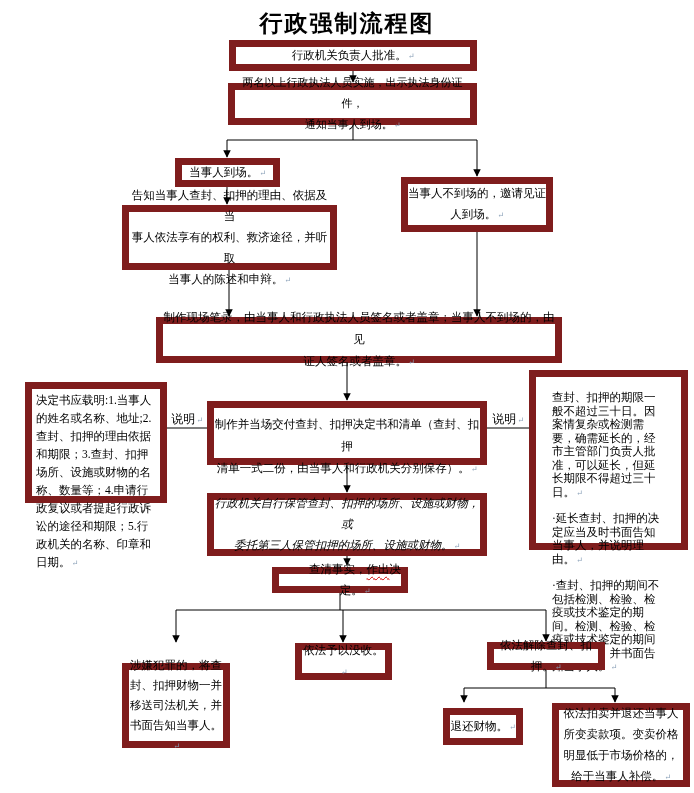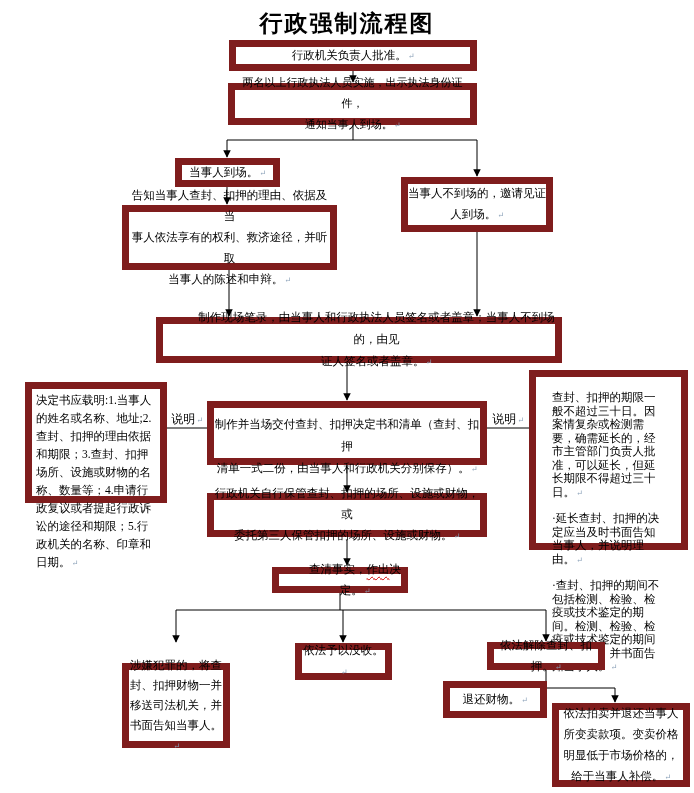--- a/index.html
+++ b/index.html
@@ -78,21 +78,21 @@
     <span><span class="t">当事人不到场的，邀请见证
 人到场。</span><span class="pmark">↵</span></span>
   </div>
 
   <div class="node" style="left:122px;top:205px;width:215px;height:65px;">
     <span><span class="t">告知当事人查封、扣押的理由、依据及当
 事人依法享有的权利、救济途径，并听取
 当事人的陈述和申辩。</span><span class="pmark">↵</span></span>
   </div>
 
-  <div class="node" style="left:156px;top:317px;width:406px;height:46px;line-height:22px;padding-left:35px;">
+  <div class="node" style="left:156px;top:317px;width:406px;height:46px;line-height:22px;">
     <span><span class="t">制作现场笔录，由当事人和行政执法人员签名或者盖章；当事人不到场的，由见
 证人签名或者盖章。</span><span class="pmark">↵</span></span>
   </div>
 
   <div class="node" style="left:207px;top:401px;width:280px;height:64px;align-items:flex-start;padding-top:5px;line-height:22px;">
     <span><span class="t">制作并当场交付查封、扣押决定书和清单（查封、扣押
 清单一式二份，由当事人和行政机关分别保存）。</span><span class="pmark">↵</span></span>
   </div>
 
   <div class="annot" style="left:167px;top:411px;">
@@ -106,21 +106,21 @@
   <div class="node note tight" style="left:25px;top:382px;width:142px;height:121px;">
     <span>决定书应载明:1.当事人的姓名或名称、地址;2.查封、扣押的理由依据和期限；3.查封、扣押场所、设施或财物的名称、数量等；4.申请行政复议或者提起行政诉讼的途径和期限；5.行政机关的名称、印章和日期。</span><span class="pmark">↵</span>
   </div>
 
   <div class="node note vtight" style="left:529px;top:370px;width:159px;height:180px;">
     <p><span>查封、扣押的期限一般不超过三十日。因案情复杂或检测需要，确需延长的，经市主管部门负责人批准，可以延长，但延长期限不得超过三十日。</span><span class="pmark">↵</span></p>
     <p><span>·延长查封、扣押的决定应当及时书面告知当事人，并说明理由。</span><span class="pmark">↵</span></p>
     <p><span>·查封、扣押的期间不包括检测、检验、检疫或技术鉴定的期间。检测、检验、检疫或技术鉴定的期间应当明确，并书面告知当事人。</span><span class="pmark">↵</span></p>
   </div>
 
-  <div class="node" style="left:207px;top:493px;width:280px;height:44px;">
+  <div class="node" style="left:207px;top:493px;width:280px;height:63px;font-style:italic;">
     <span><span class="t">行政机关自行保管查封、扣押的场所、设施或财物，或
 委托第三人保管扣押的场所、设施或财物。</span><span class="pmark">↵</span></span>
   </div>
 
   <div class="node" style="left:272px;top:567px;width:136px;height:26px;padding-left:30px;">
     <span><span>查清事实，</span><span class="wavy">作出</span><span>决定。</span><span class="pmark">↵</span></span>
   </div>
 
   <div class="node small-lh" style="left:122px;top:643px;width:108px;height:85px;">
     <span><span class="t">涉嫌犯罪的，将查
@@ -130,21 +130,21 @@
   </div>
 
   <div class="node" style="left:487px;top:642px;width:118px;height:28px;">
     <span><span class="t">依法解除查封、扣押。</span><span class="pmark">↵</span></span>
   </div>
 
   <div class="node" style="left:295px;top:643px;width:97px;height:37px;">
     <span><span class="t">依法予以没收。</span><span class="pmark">↵</span></span>
   </div>
 
-  <div class="node" style="left:443px;top:681px;width:104px;height:37px;">
+  <div class="node" style="left:443px;top:708px;width:80px;height:37px;">
     <span><span class="t">退还财物。</span><span class="pmark">↵</span></span>
   </div>
 
   <div class="node" style="left:552px;top:703px;width:138px;height:84px;">
     <span><span class="t">依法拍卖并退还当事人
 所变卖款项。变卖价格
 明显低于市场价格的，
 给于当事人补偿。</span><span class="pmark">↵</span></span>
   </div>
 

